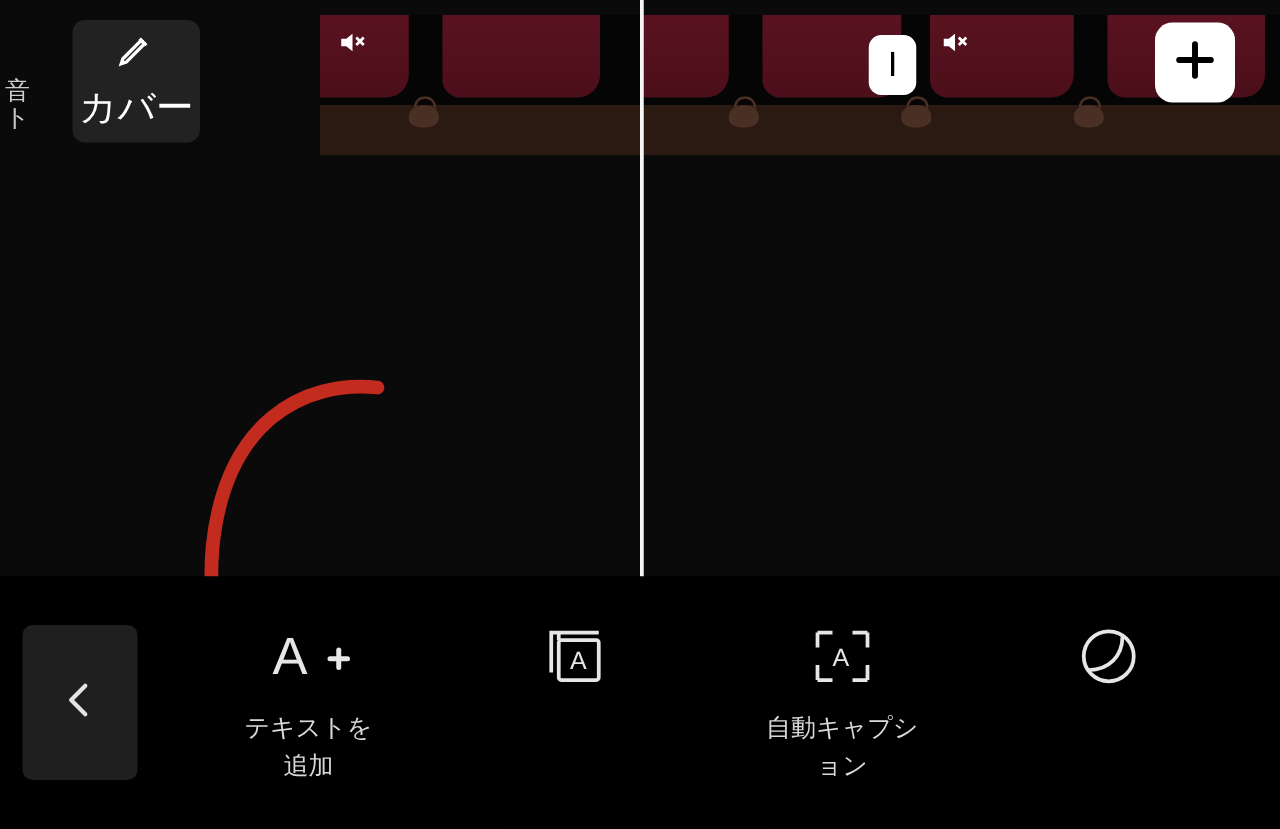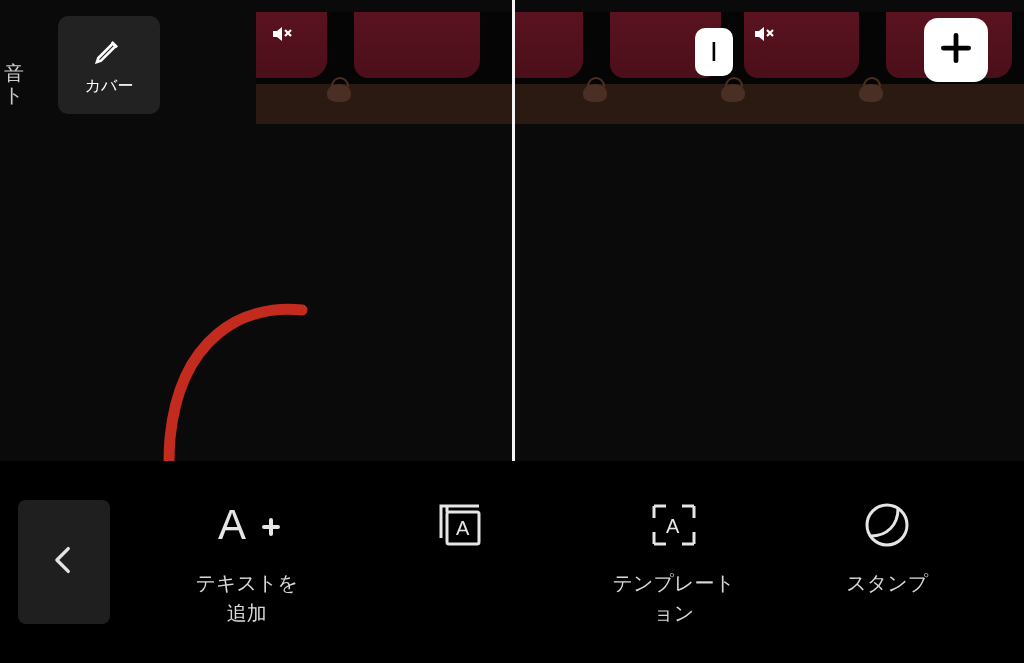--- a/index.html
+++ b/index.html
@@ -3,21 +3,21 @@
 <meta charset="utf-8">
 <style>
   html,body{margin:0;padding:0;width:1024px;height:663px;background:#000;overflow:hidden;font-family:"Helvetica Neue",Arial,sans-serif;}
   .stage{position:relative;width:1024px;height:663px;background:#0a0a0a;}
 
   
   .strip{position:absolute;left:0;top:12px;width:1024px;height:140px;}
   .side-label{position:absolute;left:0;top:50px;color:#ccc;font-size:20px;line-height:22px;text-align:right;width:24px;}
   .cover-btn{position:absolute;left:58px;top:4px;width:102px;height:98px;background:#222;border-radius:10px;
              display:flex;flex-direction:column;align-items:center;justify-content:center;color:#fff;}
-  .cover-btn .label{font-size:16px;margin-top:6px;}
+  .cover-btn .label{font-size:30px;margin-top:6px;}
   .film{position:absolute;left:256px;top:0;width:768px;height:112px;overflow:hidden;white-space:nowrap;font-size:0;}
   .frame{position:relative;display:inline-block;height:112px;vertical-align:top;}
   .frame .bg{position:absolute;inset:0;background:#050505;}
   .frame .table{position:absolute;left:0;right:0;bottom:0;height:40px;background:#2a1a12;}
   .frame .robeL{position:absolute;left:0;top:0;width:48%;height:66px;
                 background:linear-gradient(#5a1220,#4b0f1a);border-bottom-right-radius:18px;}
   .frame .robeR{position:absolute;right:0;top:0;width:34%;height:66px;
                 background:linear-gradient(#5a1220,#4b0f1a);border-bottom-left-radius:14px;}
   .frame .pot{position:absolute;left:48%;bottom:22px;width:24px;height:18px;background:#4a3024;border-radius:50% 50% 40% 40%;}
   .frame .pot::after{content:"";position:absolute;left:4px;top:-7px;width:14px;height:8px;border:2px solid #4a3024;border-bottom:none;border-radius:10px 10px 0 0;}
@@ -144,28 +144,27 @@
         </div>
       </div>
 
       <div class="tool">
         <div class="ic">
           <svg width="52" height="50" viewBox="0 0 52 50" fill="none" stroke="#e6e6e6" stroke-width="3">
             <path d="M6 6h12M6 6v12M46 6H34M46 6v12M6 44h12M6 44V32M46 44H34M46 44V32"></path>
             <text x="18" y="33" font-size="20" font-family="Arial" fill="#e6e6e6" stroke="none">A</text>
           </svg>
         </div>
-        <div class="lbl">テンプレート
+        <div class="lbl">自動キャプシ
 ョン</div>
       </div>
 
       <div class="tool">
         <div class="ic">
           <svg width="50" height="50" viewBox="0 0 50 50" fill="none" stroke="#e6e6e6" stroke-width="3">
             <circle cx="25" cy="25" r="20"></circle>
             <path d="M36 9c0 16-11 27-27 27"></path>
           </svg>
         </div>
-        <div class="lbl">スタンプ</div>
       </div>
     </div>
   </div>
 </div>
 
 </body></html>

